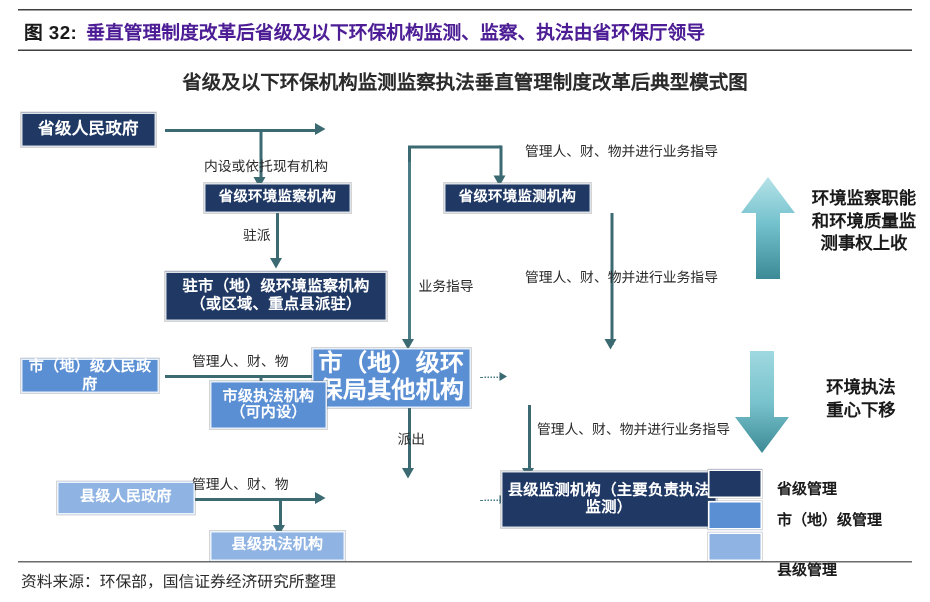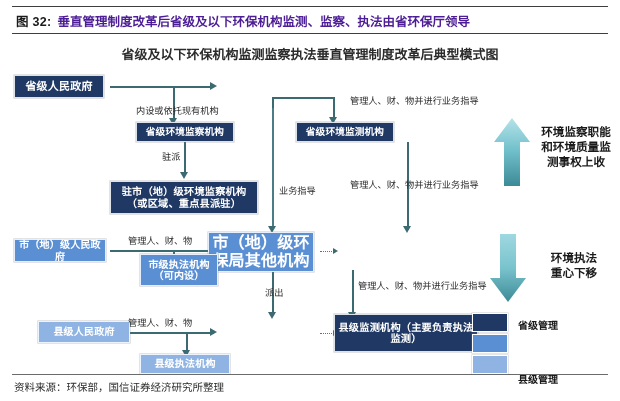--- a/index.html
+++ b/index.html
@@ -226,20 +226,21 @@
       <polygon points="20,70 38,46 28,46 28,2 12,2 12,46 2,46" fill="url(#gdn)"></polygon>
     </svg>
   </div>
   <div class="lg-text" style="left:534px;top:252px;width:80px;font-size:11.6px;">环境执法
 重心下移</div>
 
   <div class="lg-swatch" style="left:472px;top:313px;background:#1f3864;"></div>
   <div class="lg-label" style="left:518px;top:317px;">省级管理</div>
 
   <div class="lg-swatch" style="left:472px;top:334px;background:#5b8fd4;"></div>
+  <div class="lg-label" style="left:518px;top:338px;">市（地）级管理</div>
 
   <div class="lg-swatch" style="left:472px;top:355px;background:#8fb4e3;"></div>
   <div class="lg-label" style="left:518px;top:359px;margin-top:12px;">县级管理</div>
 
   <div class="footer-rule"></div>
   <div class="source">资料来源：环保部，国信证券经济研究所整理</div>
 
 </div>
 
 </body></html>

